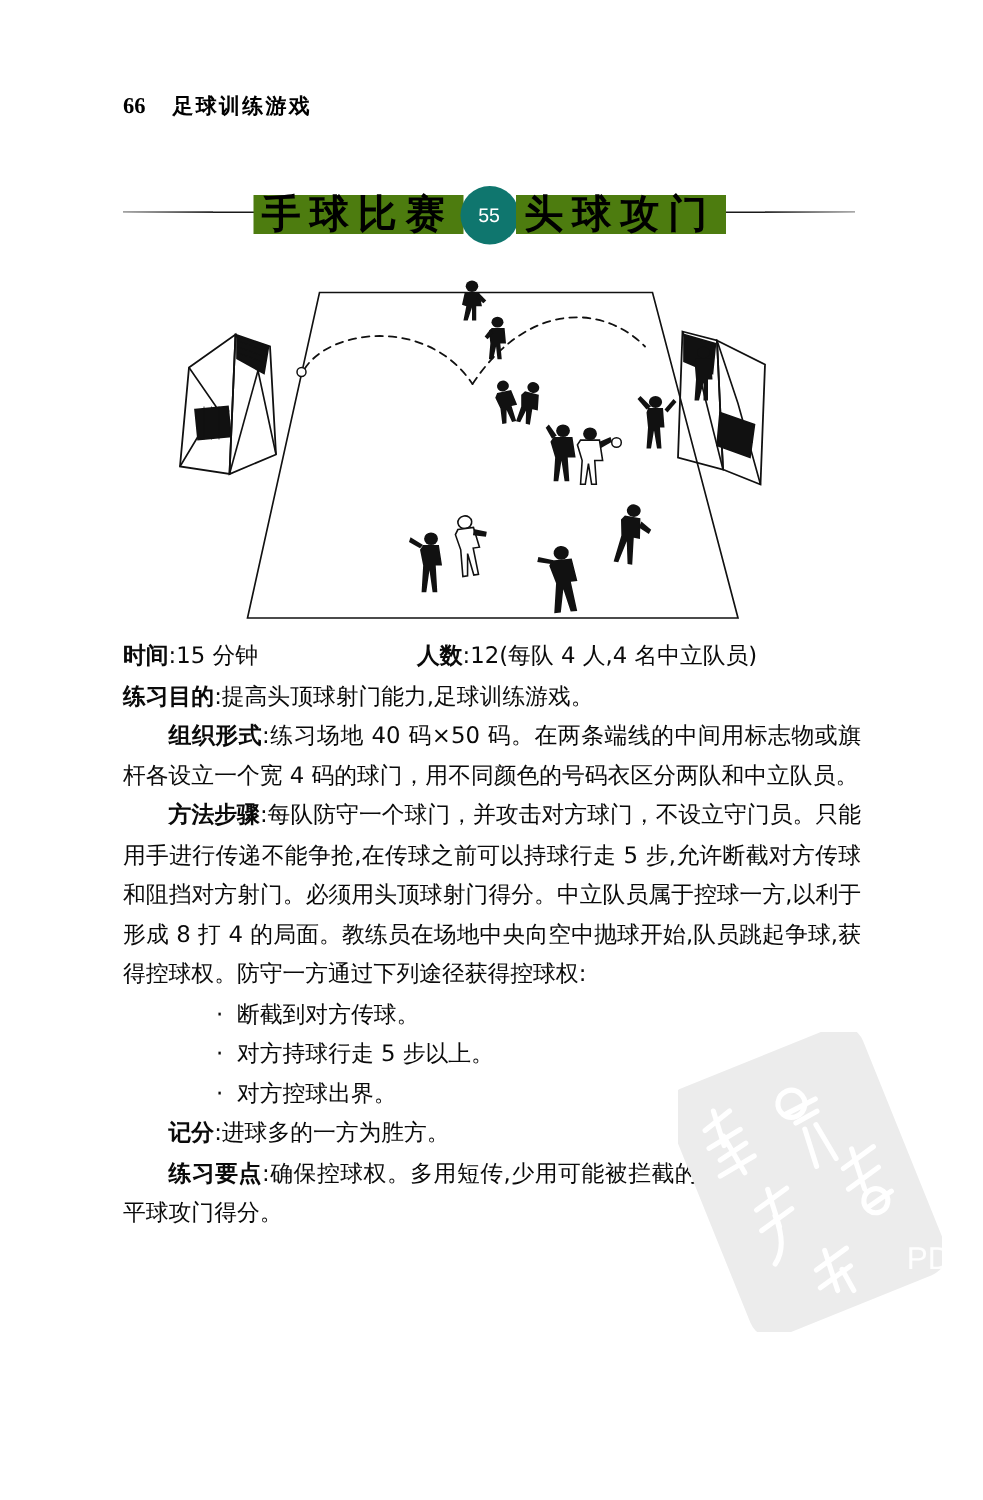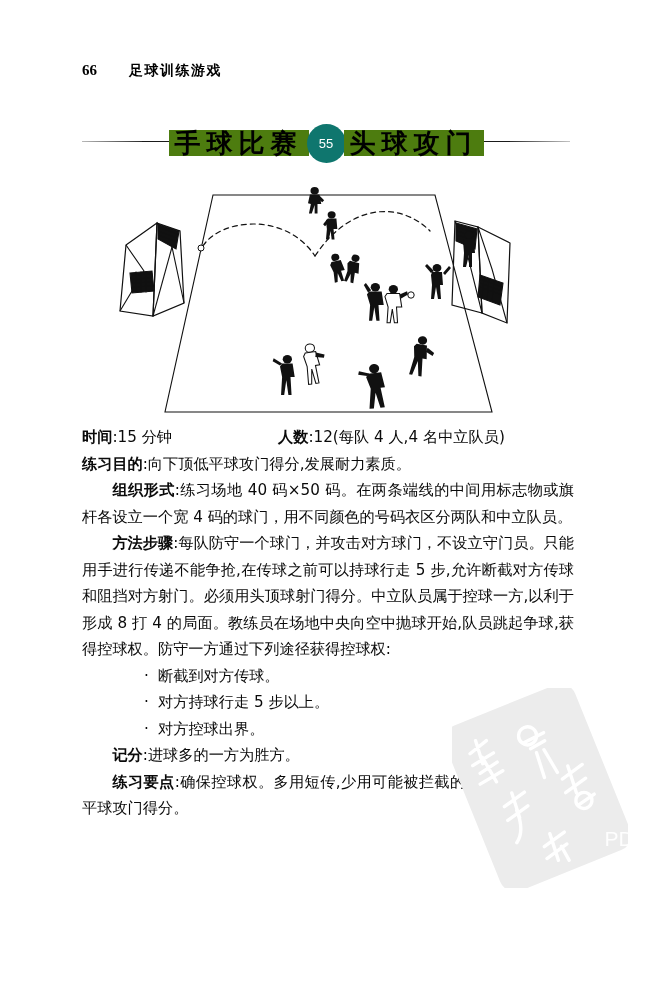--- a/index.html
+++ b/index.html
@@ -23,21 +23,21 @@
     height: 1000px;
   }
 
   
   .runhead {
     position: absolute;
     left: 82px;
     top: 62px;
     display: flex;
     align-items: baseline;
-    gap: 32px;
+    gap: 18px;
     font-weight: bold;
   }
   .runhead .folio {
     font-size: 15px;
     letter-spacing: 0px;
     font-family: "Liberation Serif", "DejaVu Serif", serif;
   }
   .runhead .bktitle {
     font-size: 14px;
     letter-spacing: 1.5px;
@@ -332,21 +332,21 @@
     <div class="row-two">
       <div class="cell-a">
         <span class="lead">时间</span><span>:15 分钟</span>
       </div>
       <div class="cell-b">
         <span class="lead">人数</span><span>:12(每队 4 人,4 名中立队员)</span>
       </div>
     </div>
 
     <p>
-      <span class="lead">练习目的</span><span>:向下顶低平球攻门得分,发展耐力素质。</span>
+      <span class="lead">练习目的</span><span>:提高头顶球射门能力,足球训练游戏。</span>
     </p>
 
     <p class="indent">
       <span class="lead">组织形式</span><span>:练习场地 40 码×50 码。在两条端线的中间用标志物或旗杆各设立一个宽 4 码的球门，用不同颜色的号码衣区分两队和中立队员。</span>
     </p>
 
     <p class="indent">
       <span class="lead">方法步骤</span><span>:每队防守一个球门，并攻击对方球门，不设立守门员。只能用手进行传递不能争抢,在传球之前可以持球行走 5 步,允许断截对方传球和阻挡对方射门。必须用头顶球射门得分。中立队员属于控球一方,以利于形成 8 打 4 的局面。教练员在场地中央向空中抛球开始,队员跳起争球,获得控球权。防守一方通过下列途径获得控球权:</span>
     </p>
 

